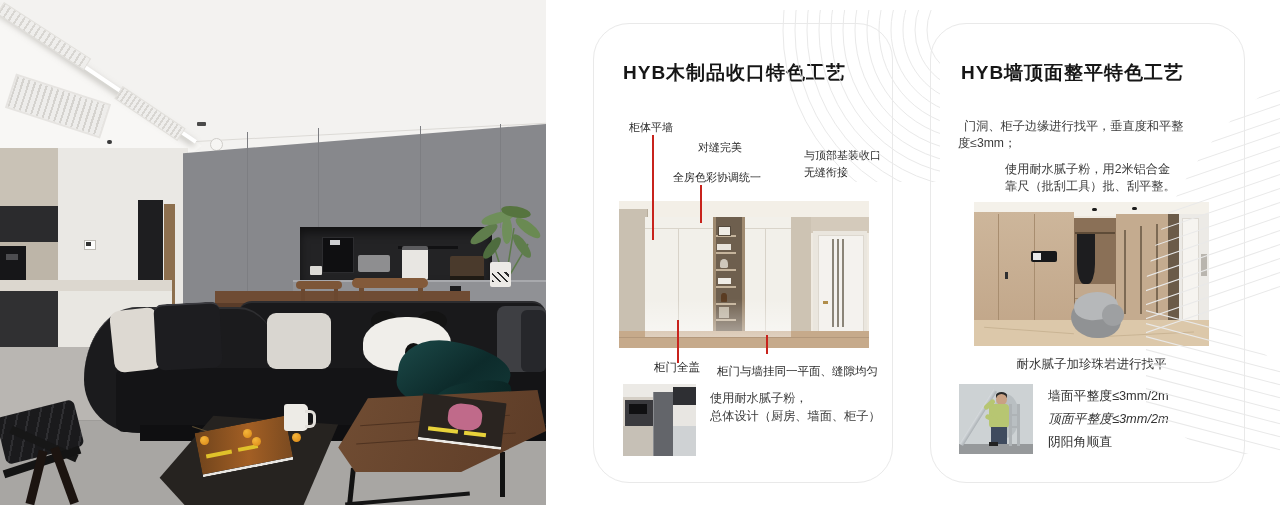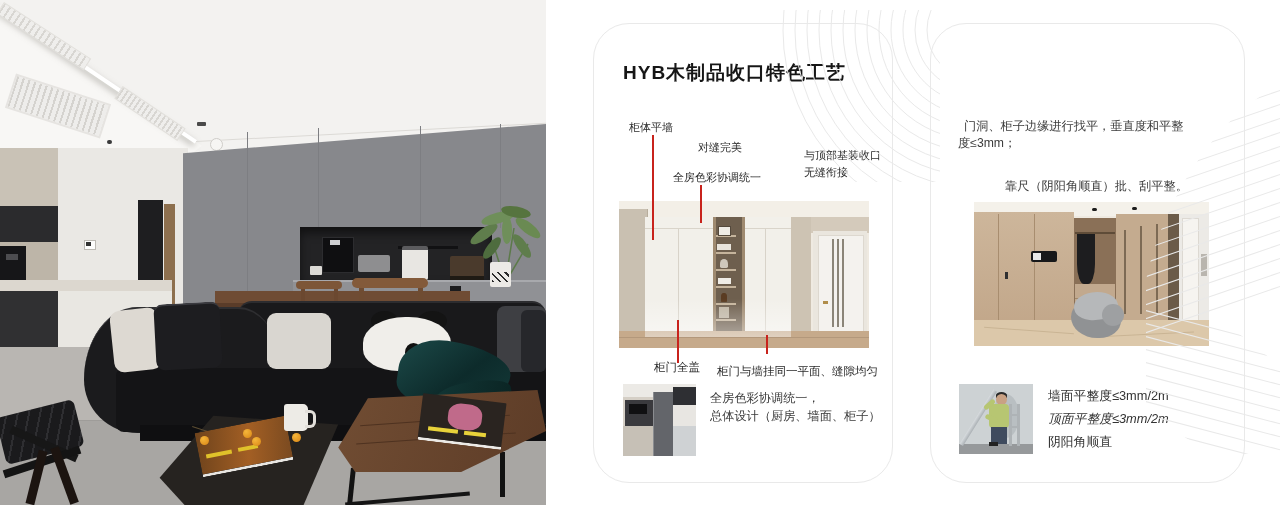--- a/index.html
+++ b/index.html
@@ -267,29 +267,31 @@
     <div class="a" style="left:0;top:0;width:73px;height:13px;background:#eceae6;"></div>
     <div class="a" style="left:2px;top:16px;width:28px;height:26px;background:#3a3a3e;"></div>
     <div class="a" style="left:6px;top:20px;width:18px;height:10px;background:#101012;"></div>
     <div class="a" style="left:30px;top:8px;width:20px;height:64px;background:#63656a;border-left:1px solid #8a8c90;"></div>
     <div class="a" style="left:50px;top:3px;width:23px;height:18px;background:#2e2f33;"></div>
     <div class="a" style="left:50px;top:21px;width:23px;height:21px;background:#e8e6e2;"></div>
     <div class="a" style="left:50px;top:42px;width:23px;height:30px;background:#cfd2d4;"></div>
     <div class="a" style="left:0;top:42px;width:30px;height:30px;background:#c6c0b6;"></div>
   </div>
 
-  <div class="bd" style="left:116px;top:366px;">全房色彩协调统一，</div>
+  <div class="bd" style="left:116px;top:366px;">使用耐水腻子粉，</div>
   <div class="bd" style="left:116px;top:384px;">总体设计（厨房、墙面、柜子）</div>
 </div>
 
 <div class="card" style="left:930px;width:313px;">
+  <div class="ttl" style="left:30px;top:36px;">HYB墙顶面整平特色工艺</div>
 
   <div class="bd" style="left:33px;top:94px;">门洞、柜子边缘进行找平，垂直度和平整</div>
   <div class="bd" style="left:27px;top:111px;">度≤3mm；</div>
-  <div class="bd" style="left:74px;top:154px;">靠尺（阴阳角顺直）批、刮平整。</div>
+  <div class="bd" style="left:74px;top:137px;">使用耐水腻子粉，用2米铝合金</div>
+  <div class="bd" style="left:74px;top:154px;">靠尺（批刮工具）批、刮平整。</div>
 
   <div class="ph" style="left:43px;top:178px;width:235px;height:144px;">
     <div class="a" style="left:0;top:0;width:235px;height:14px;background:#f4f1ea;"></div>
     <div class="a" style="left:118px;top:6px;width:5px;height:3px;background:#1c1c1c;border-radius:2px;"></div>
     <div class="a" style="left:158px;top:5px;width:5px;height:3px;background:#1c1c1c;border-radius:2px;"></div>
     <div class="a" style="left:0;top:10px;width:100px;height:114px;background:linear-gradient(180deg,#cdb69b,#c2a78a);"></div>
     <div class="a" style="left:24px;top:12px;width:1px;height:112px;background:#a88d6f;"></div>
     <div class="a" style="left:60px;top:12px;width:1px;height:112px;background:#a88d6f;"></div>
     <div class="a" style="left:31px;top:70px;width:3px;height:7px;background:#2f2f31;"></div>
     <div class="a" style="left:57px;top:49px;width:26px;height:11px;background:#17181a;border-radius:2px;"></div>
@@ -309,20 +311,21 @@
     <div class="a" style="left:208px;top:16px;width:15px;height:106px;background:#f6f4f0;border:1px solid #ddd9d2;"></div>
     <div class="a" style="left:227px;top:52px;width:6px;height:22px;background:#b9b5ae;"></div>
     <div class="a" style="left:0;top:118px;width:235px;height:26px;background:#dcc8aa;"></div>
     <div class="a" style="left:10px;top:128px;width:90px;height:1px;background:#c9b494;transform:rotate(4deg);"></div>
     <div class="a" style="left:120px;top:132px;width:100px;height:1px;background:#c9b494;transform:rotate(-3deg);"></div>
     <div class="a" style="left:97px;top:96px;width:50px;height:40px;background:#909294;border-radius:50% 50% 45% 55%;"></div>
     <div class="a" style="left:100px;top:90px;width:44px;height:28px;background:#b6b8ba;border-radius:45% 55% 40% 50%;transform:rotate(-8deg);"></div>
     <div class="a" style="left:128px;top:102px;width:22px;height:22px;background:#9ea0a2;border-radius:50%;"></div>
   </div>
 
+  <div class="bd" style="left:43px;top:332px;width:235px;text-align:center;font-size:12.5px;color:#333;">耐水腻子加珍珠岩进行找平</div>
 
   <div class="ph" style="left:28px;top:360px;width:74px;height:70px;background:#cdd2d4;">
     <div class="a" style="left:34px;top:10px;width:26px;height:44px;background:#b9bfc2;border-radius:50%;"></div>
     <div class="a" style="left:0;top:60px;width:74px;height:10px;background:#96999b;"></div>
     <div class="a" style="left:50px;top:20px;width:2.5px;height:42px;background:#aeb3b6;"></div>
     <div class="a" style="left:58px;top:20px;width:2.5px;height:42px;background:#aeb3b6;"></div>
     <div class="a" style="left:50px;top:30px;width:10px;height:2px;background:#aeb3b6;"></div>
     <div class="a" style="left:50px;top:42px;width:10px;height:2px;background:#aeb3b6;"></div>
     <div class="a" style="left:4px;top:58px;width:64px;height:4px;background:linear-gradient(#d8dcdf,#aab0b4);transform:rotate(-58deg);transform-origin:0 100%;"></div>
     <div class="a" style="left:37px;top:8px;width:11px;height:6px;background:#2a2a2a;border-radius:50% 50% 0 0;"></div>

